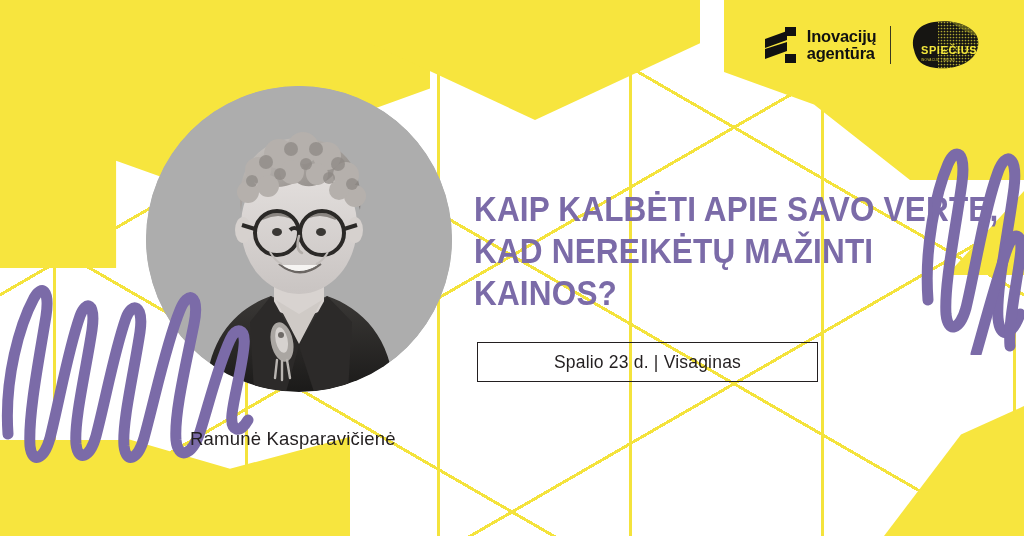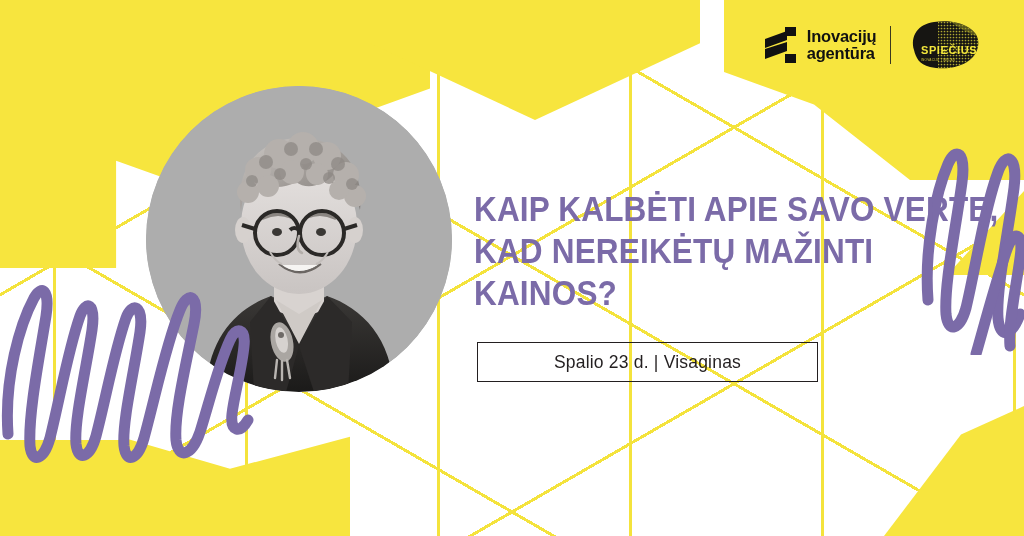--- a/index.html
+++ b/index.html
@@ -340,14 +340,15 @@
   <div class="headline">
     <span class="headline-line">KAIP KALBĖTI APIE SAVO VERTĘ,</span>
     <span class="headline-line">KAD NEREIKĖTŲ MAŽINTI</span>
     <span class="headline-line">KAINOS?</span>
   </div>
 
   <div class="date-box">
     <span class="date-text">Spalio 23 d. | Visaginas</span>
   </div>
 
+  <div class="speaker-name">Ramunė Kasparavičienė</div>
 
 </div>
 
 </body></html>

